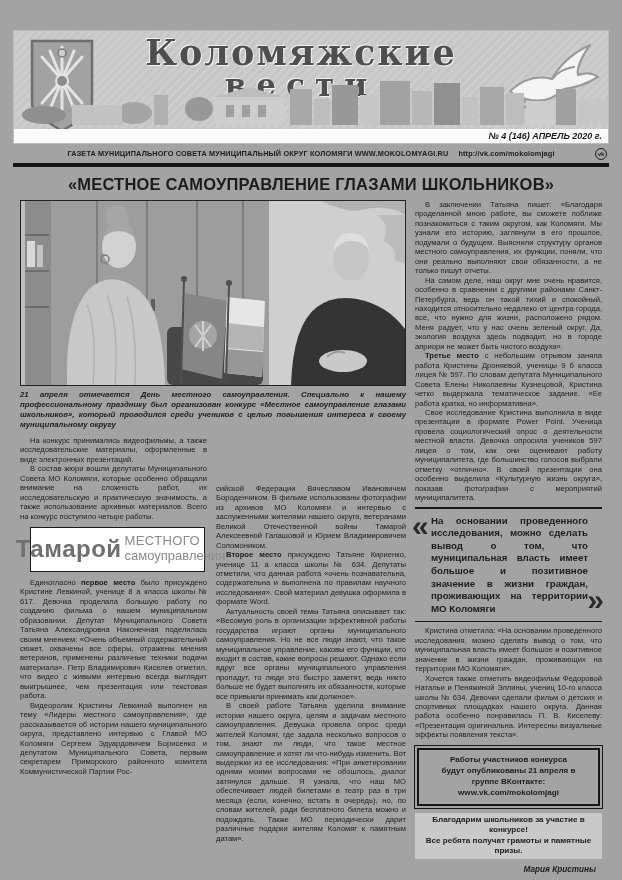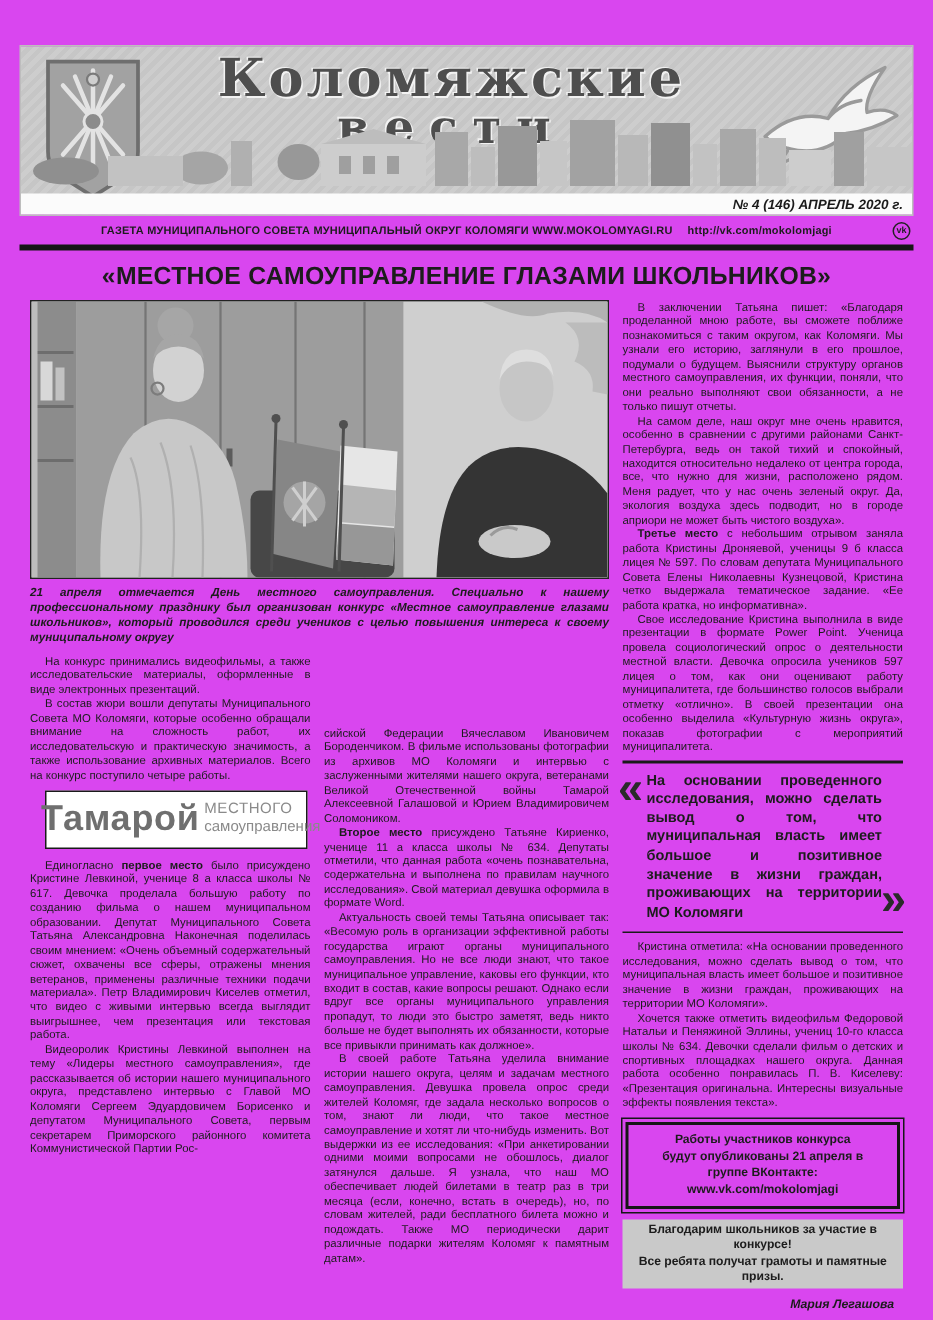--- a/index.html
+++ b/index.html
@@ -1,17 +1,17 @@
 <!DOCTYPE html>
 <html lang="ru"><head>
 <meta charset="utf-8">
 <style>
   html,body{margin:0;padding:0;background:#e9e9e9;}
   body{width:622px;font-family:"Liberation Sans",sans-serif;color:#1c1c1c;}
-  .page{position:relative;width:622px;height:880px;background:#d946ef;overflow:hidden;}
+  .page{position:relative;width:622px;height:880px;background:#a3a3a3;overflow:hidden;}
   .inner{padding:0 20px;}
 
   
   .banner{position:relative;margin:30px 13px 0 13px;height:112px;
     background:repeating-linear-gradient(135deg,#cdcdcd 0 3px,#c6c6c6 3px 6px);
     border:1px solid #bdbdbd;overflow:hidden;}
   .coat{position:absolute;left:14px;top:6px;}
   .m-title{position:absolute;left:90px;right:110px;top:4px;text-align:center;
     font-family:"DejaVu Serif",serif;font-weight:bold;color:#4e4e4e;
     text-shadow:1px 1px 0 #f2f2f2,-1px -1px 0 #f2f2f2;line-height:1.0;}
@@ -37,21 +37,21 @@
   .photo-frame{width:384px;height:184px;border:1px solid #222;background:#b9b9b9;}
   .caption{margin-top:4px;font-size:7.8px;font-weight:bold;font-style:italic;line-height:1.28;text-align:justify;}
   .two-cols{display:flex;gap:9px;margin-top:6px;}
   .colA{width:187px;flex:none;}
   .colB{width:190px;flex:none;margin-top:48px;}
   .p{font-size:7.6px;line-height:9.45px;text-align:justify;text-indent:10px;margin:0;}
   .b{font-weight:bold;}
   .leaders-box{border:1.3px solid #1a1a1a;margin:6px 2px 6px 10px;padding:6px 4px 7px 10px;
     display:flex;align-items:center;justify-content:center;background:#fff;}
   .leaders-word{font-size:24px;font-weight:bold;color:#6f6f6f;letter-spacing:.5px;line-height:1;}
-  .leaders-side{margin-left:3px;color:#8a8a8a;font-size:10px;line-height:1.15;text-align:left;}
+  .leaders-side{margin-left:3px;color:#8a8a8a;font-size:13px;line-height:1.15;text-align:left;}
   .leaders-side .cap{letter-spacing:.4px;}
   .rule-thin{border-top:1.6px solid #1a1a1a;margin:4px 0;}
   .rule-med{border-top:2.5px solid #1a1a1a;margin:4px 0;}
   .pullquote{position:relative;padding:2px 14px 2px 16px;margin:2px 0;}
   .pq-text{font-size:9.7px;font-weight:bold;line-height:1.3;text-align:justify;}
   .pq-open{position:absolute;left:-3px;top:-2px;font-size:30px;font-weight:bold;color:#2a2a2a;line-height:1;}
   .pq-close{position:absolute;right:-2px;bottom:2px;font-size:30px;font-weight:bold;color:#2a2a2a;line-height:1;}
   .announce{border:2px solid #161616;outline:1px solid #161616;outline-offset:2px;
     margin:8px 2px 7px 2px;padding:5px 19px;text-align:center;font-size:8.1px;font-weight:bold;line-height:1.35;}
   .announce .lnk{display:block;}
@@ -244,19 +244,19 @@
         <p class="p">Кристина отметила: «На основании проведенного исследования, можно сделать вывод о том, что муниципальная власть имеет большое и позитивное значение в жизни граждан, проживающих на территории МО Коломяги».</p>
         <p class="p">Хочется также отметить видеофильм Федоровой Натальи и Пеняжиной Эллины, учениц 10-го класса школы № 634. Девочки сделали фильм о детских и спортивных площадках нашего округа. Данная работа особенно понравилась П. В. Киселеву: «Презентация оригинальна. Интересны визуальные эффекты появления текста».</p>
         <div class="announce">
           <span>Работы участников конкурса будут опубликованы 21 апреля в группе ВКонтакте:</span>
           <span class="lnk">www.vk.com/mokolomjagi</span>
         </div>
         <div class="thanks">
           <span>Благодарим школьников за участие в конкурсе!</span><br>
           <span>Все ребята получат грамоты и памятные призы.</span>
         </div>
-        <div class="signature">Мария Легашова</div>
+        <div class="signature">Мария Кристины</div>
         <div class="rule-thin"></div>
       </div>
     </div>
   </div>
 
 </div>
 
 </body></html>

